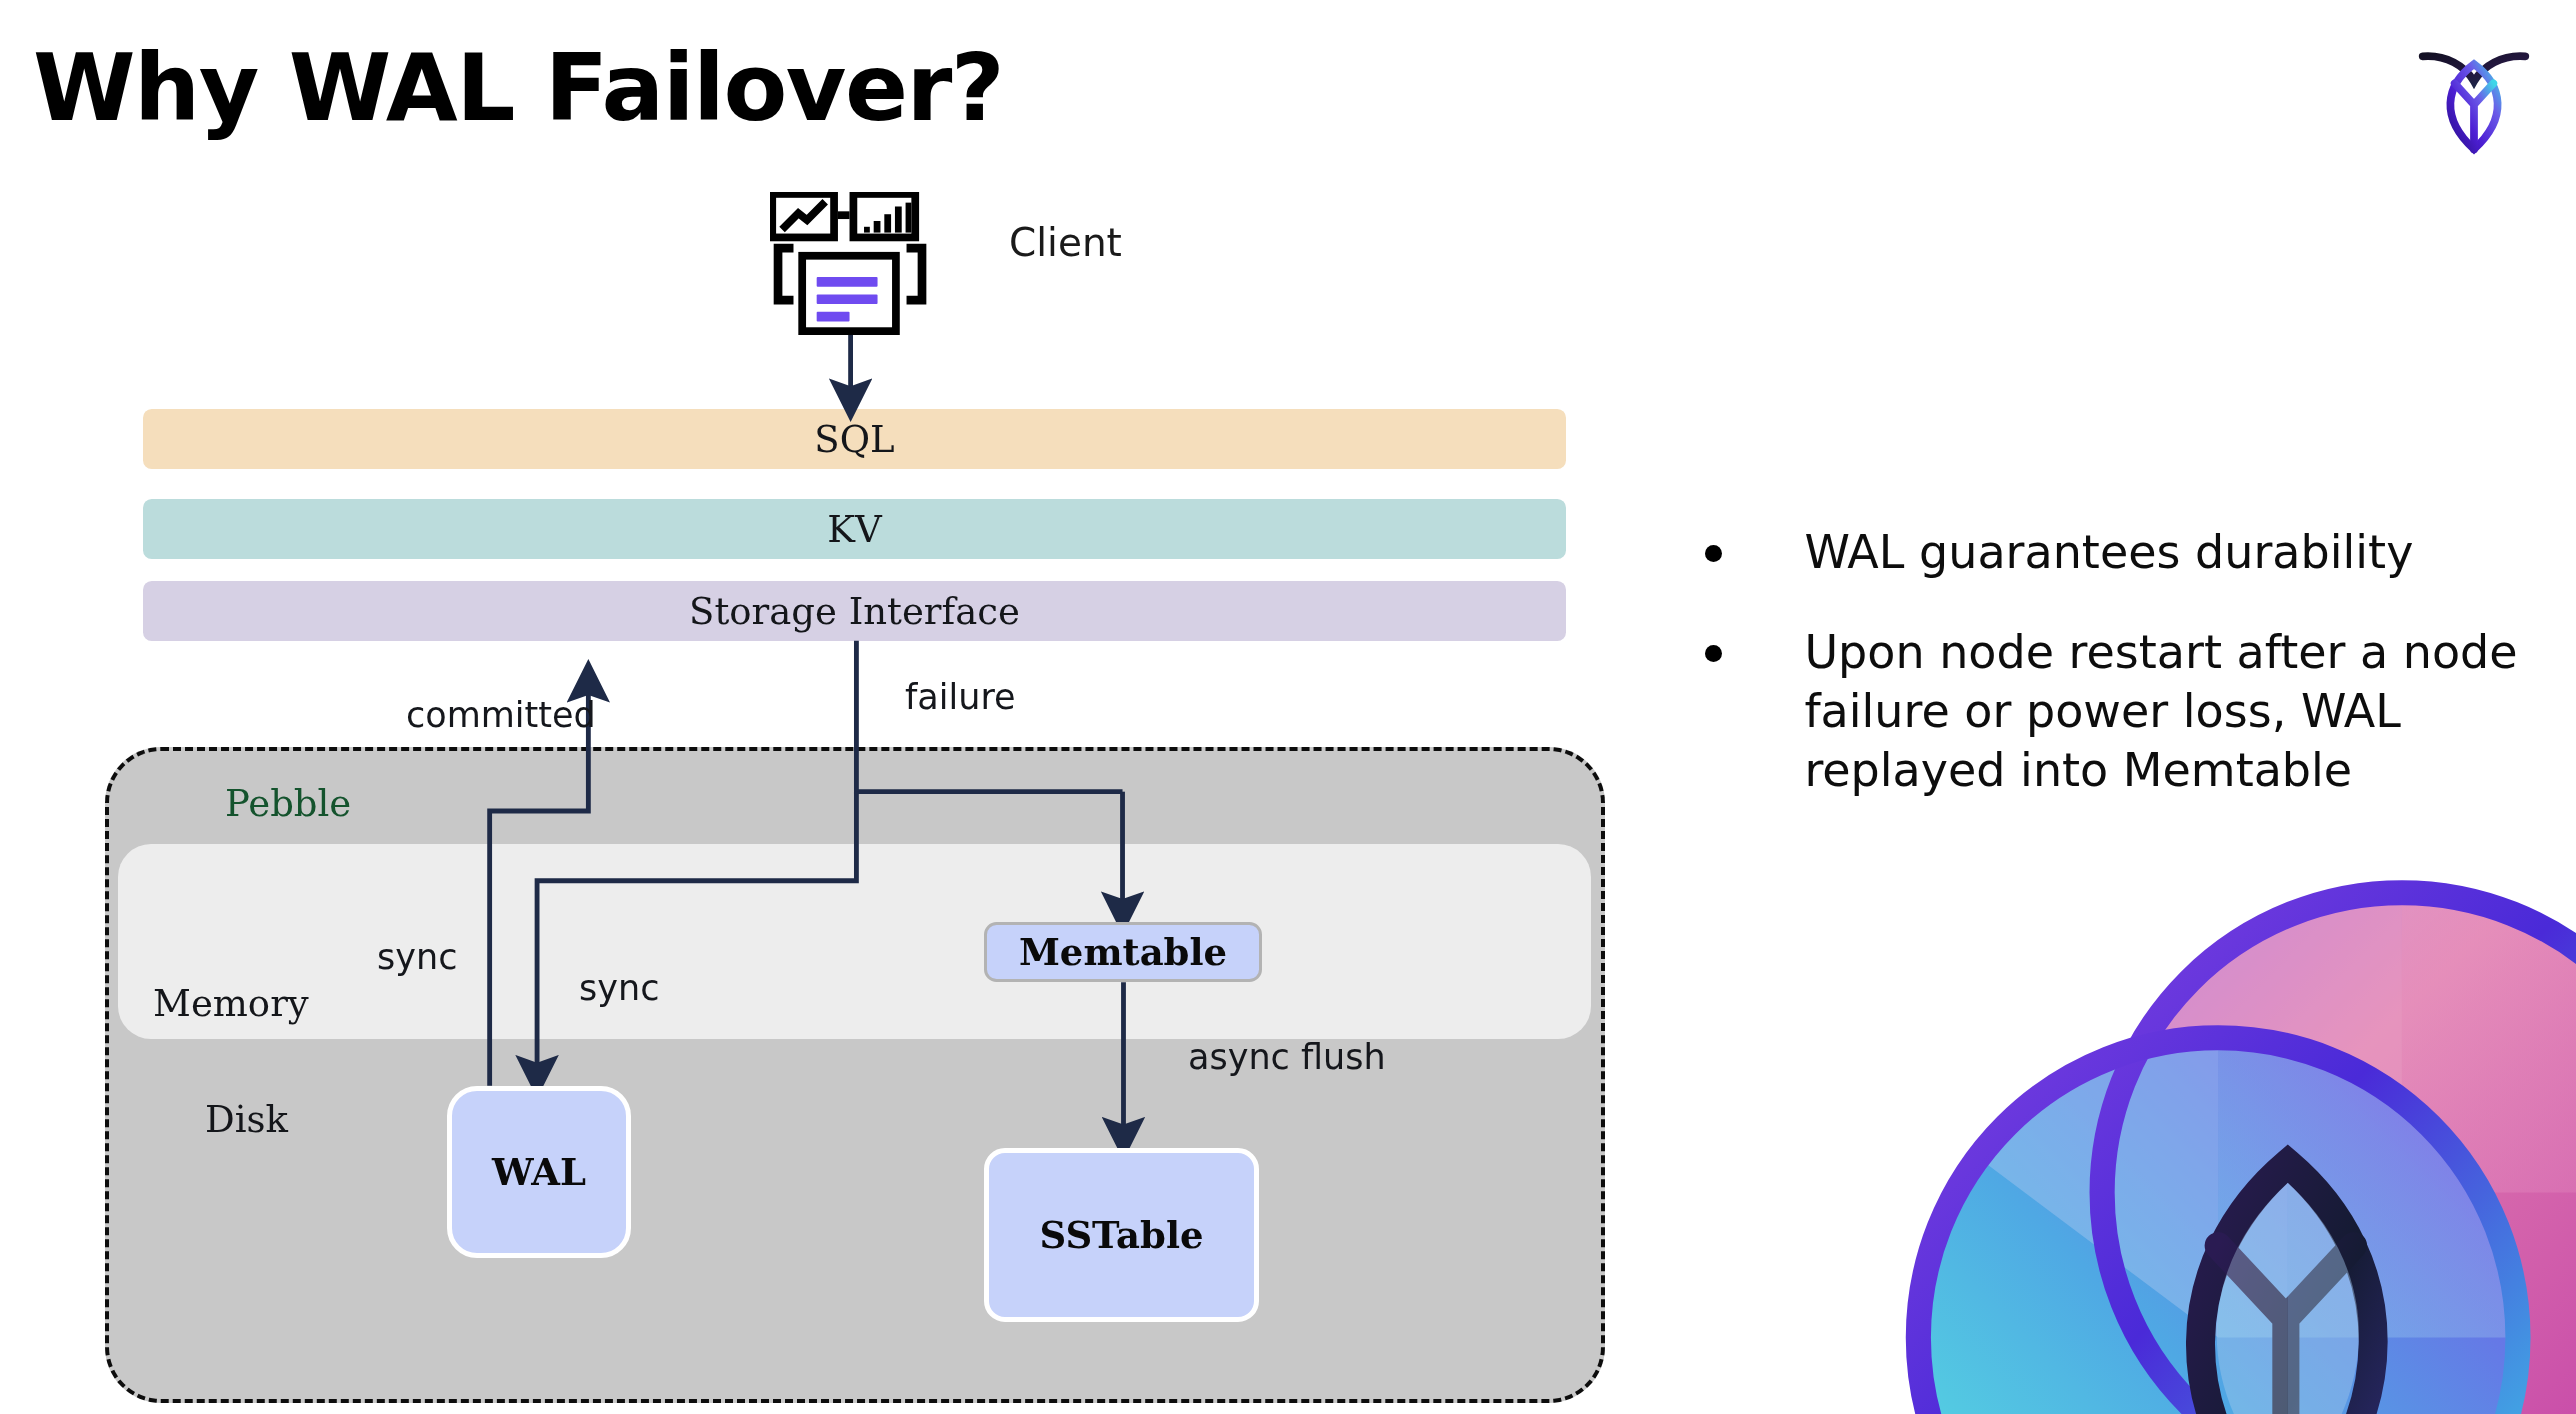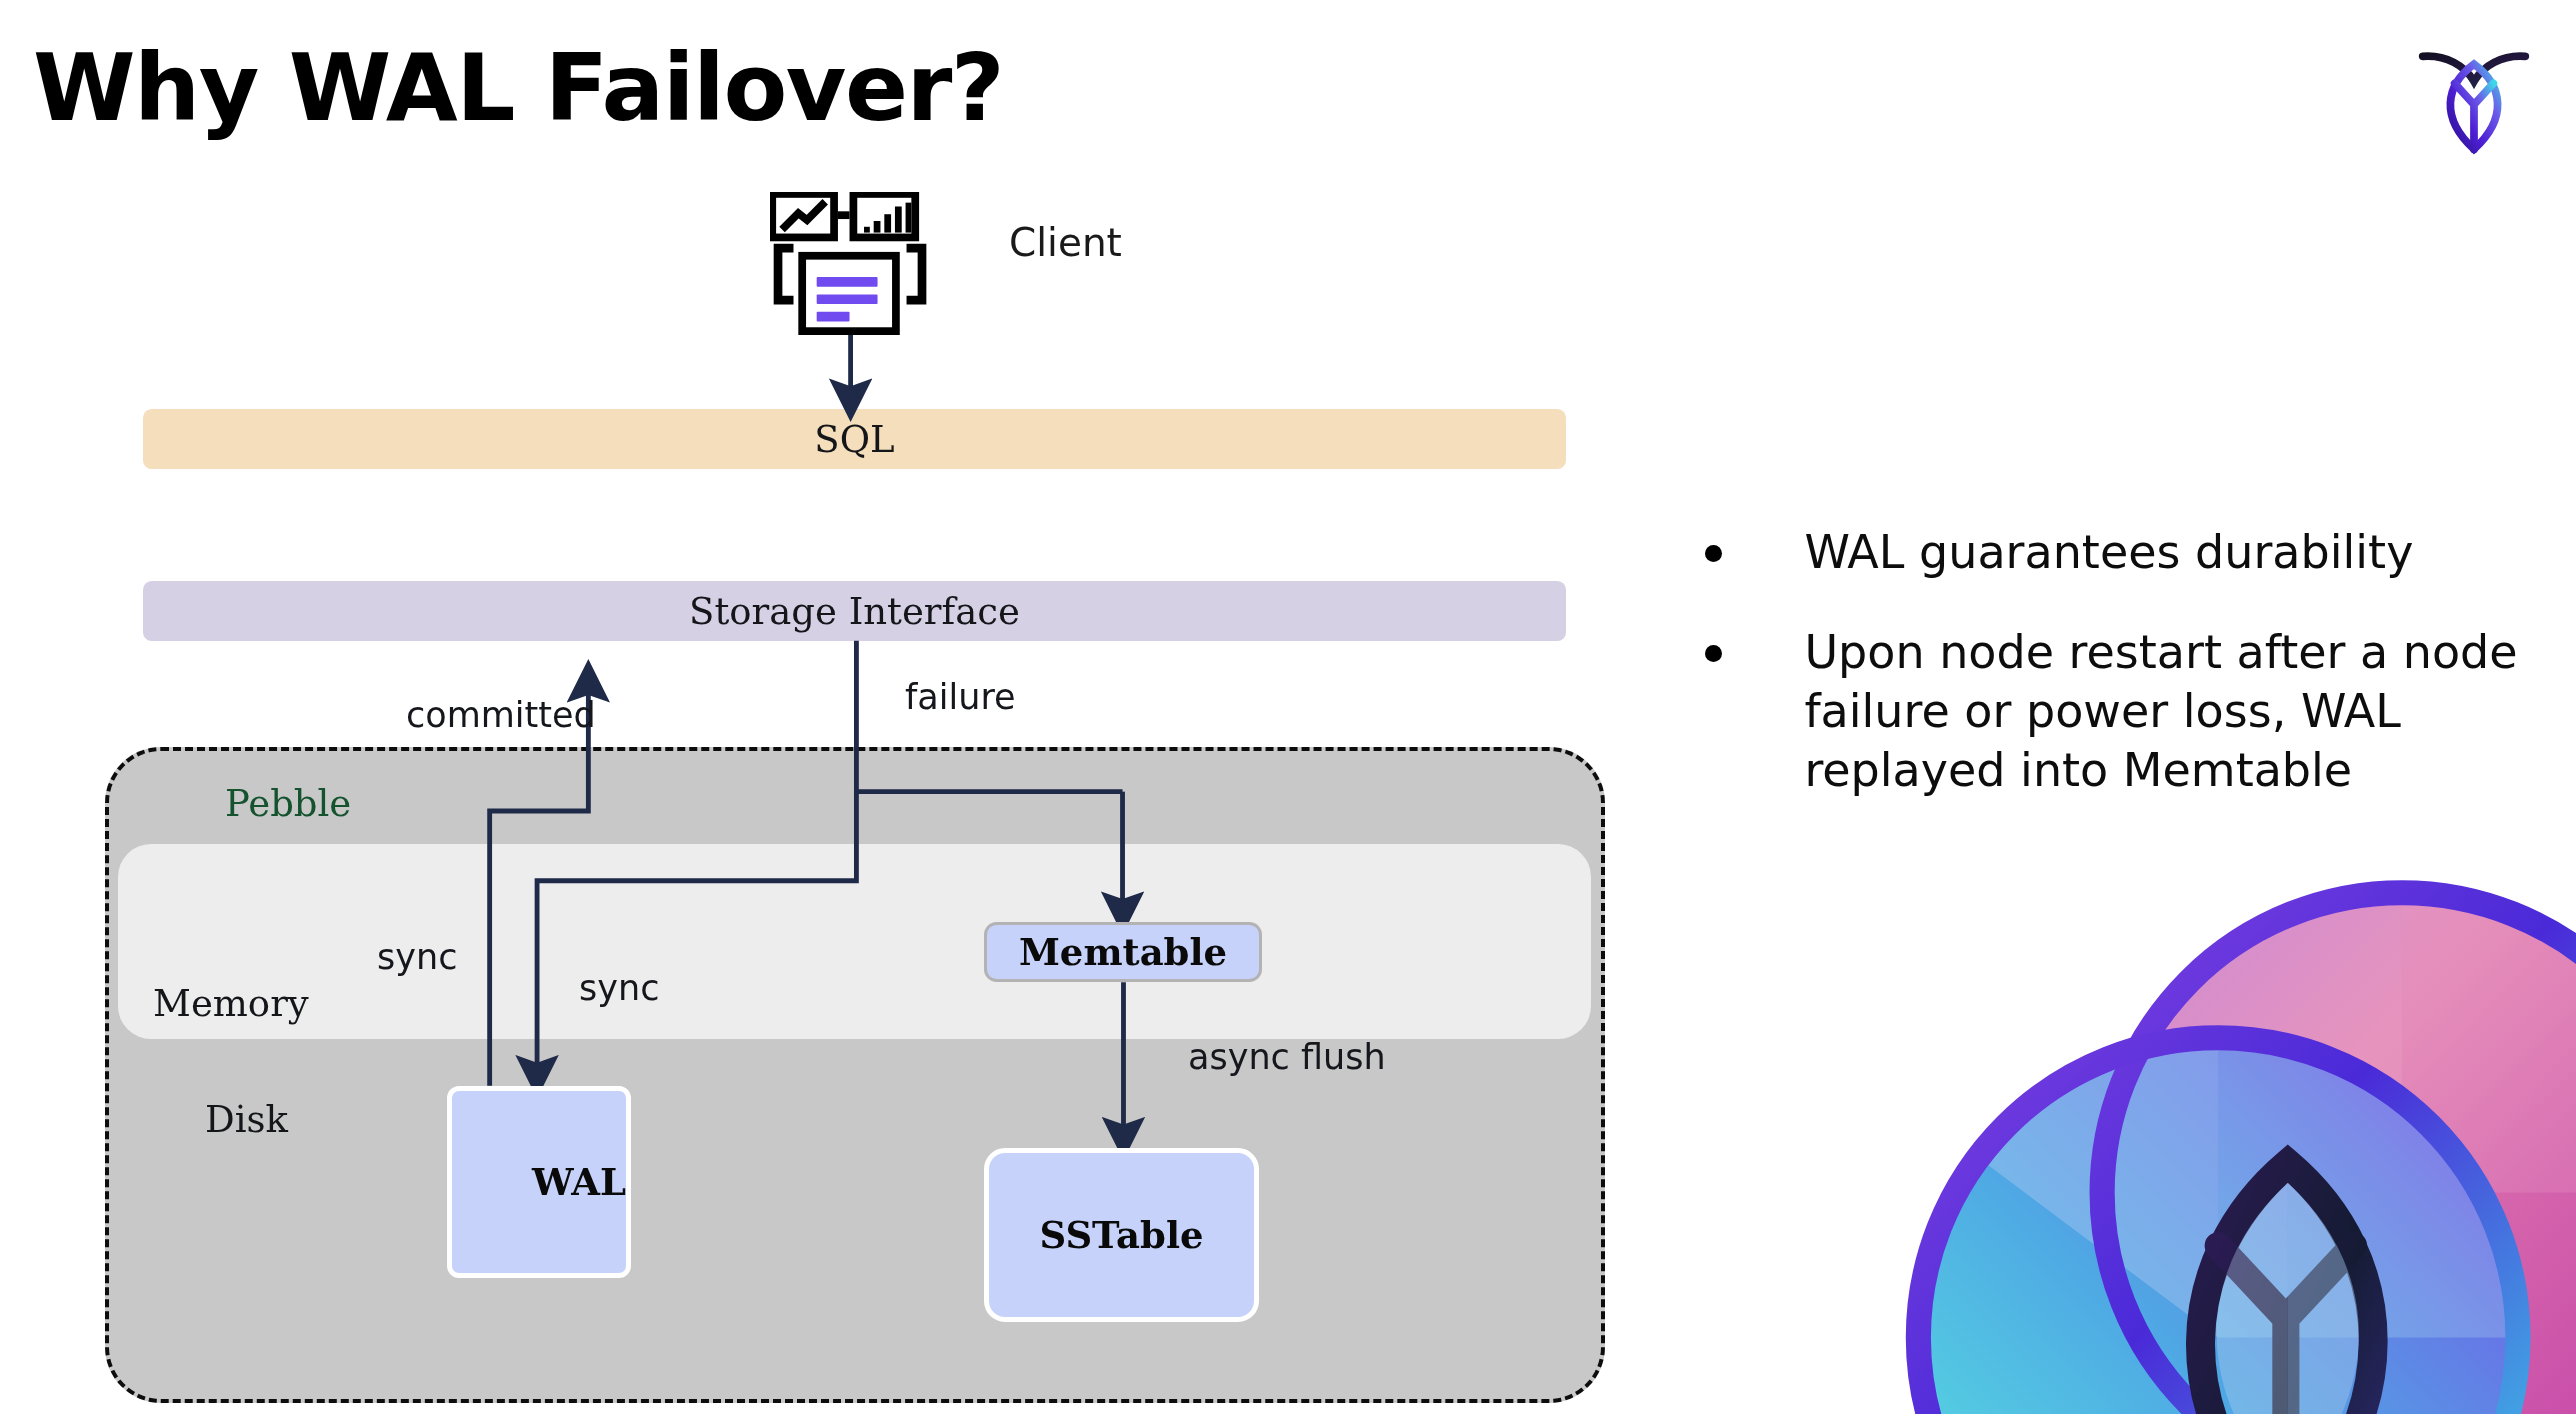--- a/index.html
+++ b/index.html
@@ -138,24 +138,23 @@
     box-sizing: border-box;
   }
   #box-memtable {
     left: 984px; top: 922px;
     width: 278px; height: 60px;
     border-radius: 12.6px;
     border: 3.9px solid #B3B3B3;
   }
   #box-wal {
     left: 447px; top: 1086px;
-    width: 184px; height: 192px;
-    border-radius: 12px;
+    width: 184px; height: 172px;
+    border-radius: 30px;
     border: 5.8px solid #ffffff;
-    justify-content: flex-end;
   }
   #box-sstable {
     left: 984px; top: 1148px;
     width: 275px; height: 174px;
     border-radius: 21px;
     border: 5.8px solid #ffffff;
   }
 
   
   #connector-layer {
@@ -271,20 +270,23 @@
       <rect x="33" y="66" width="97" height="78" fill="#ffffff" stroke="#000000" stroke-width="8"></rect>
       <rect x="48" y="88" width="63" height="10" rx="1" fill="#6F4BF0"></rect>
       <rect x="48" y="106" width="63" height="10" rx="1" fill="#6F4BF0"></rect>
       <rect x="48" y="124" width="34" height="10" rx="1" fill="#6F4BF0"></rect>
     </svg>
   </div>
   <div id="client-label">Client</div>
 
   <div class="layer-bar" id="bar-sql">
     <span>SQL</span>
+  </div>
+  <div class="layer-bar" id="bar-kv">
+    <span>KV</span>
   </div>
   <div class="layer-bar" id="bar-si">
     <span>Storage Interface</span>
   </div>
 
   <div id="pebble-container"></div>
   <div id="memory-panel"></div>
   <div id="pebble-label">Pebble</div>
   <div id="memory-label">Memory</div>
   <div id="disk-label">Disk</div>

